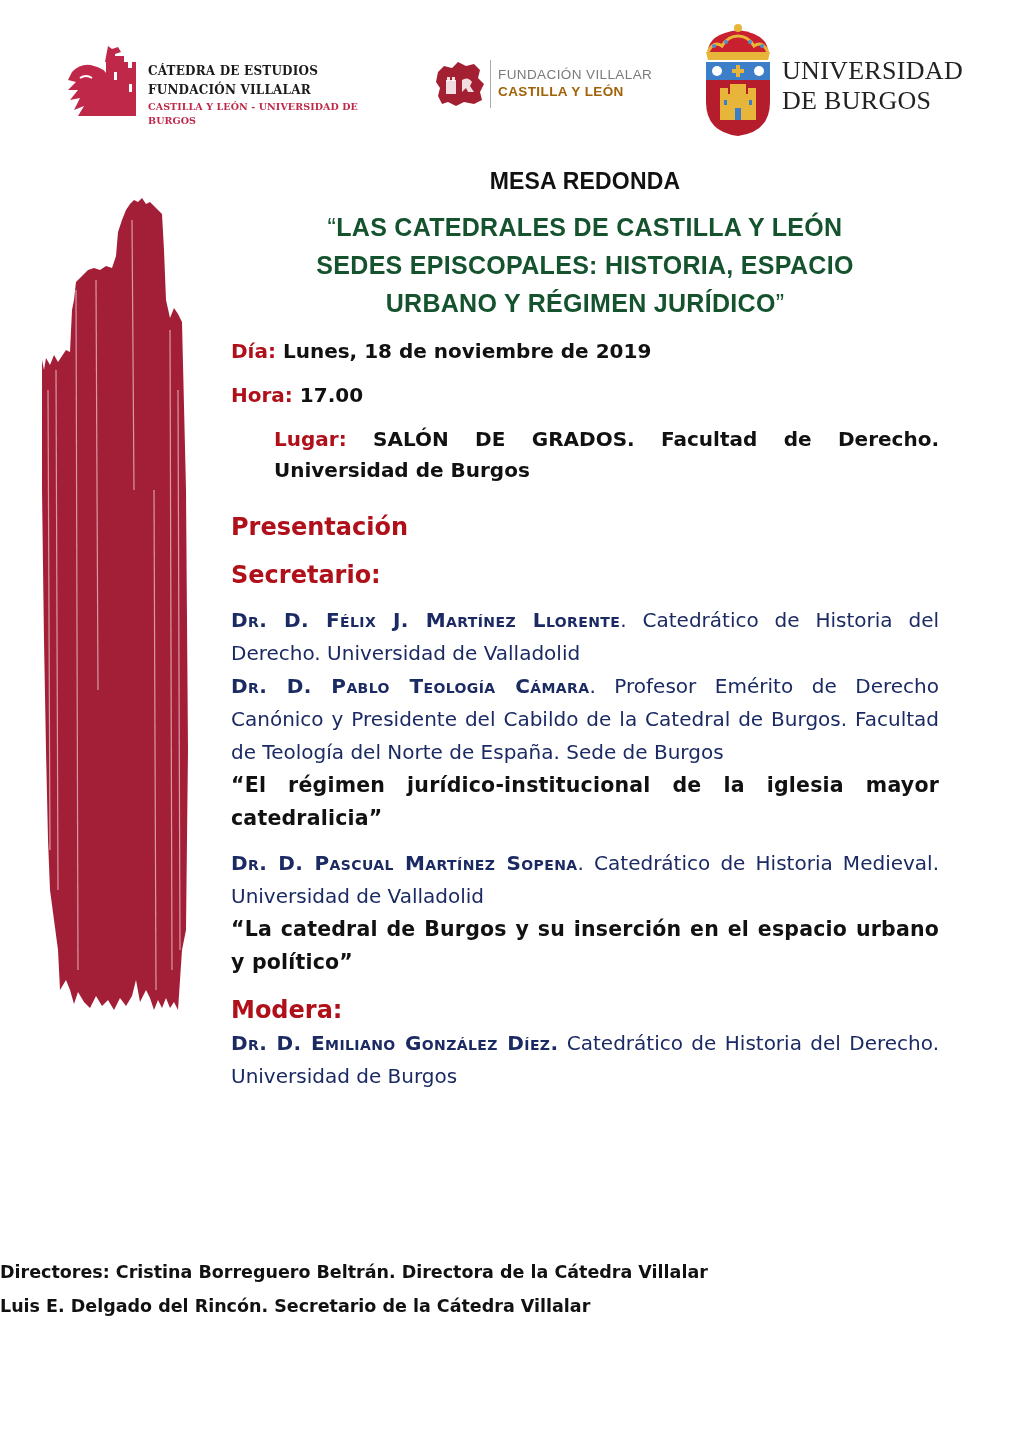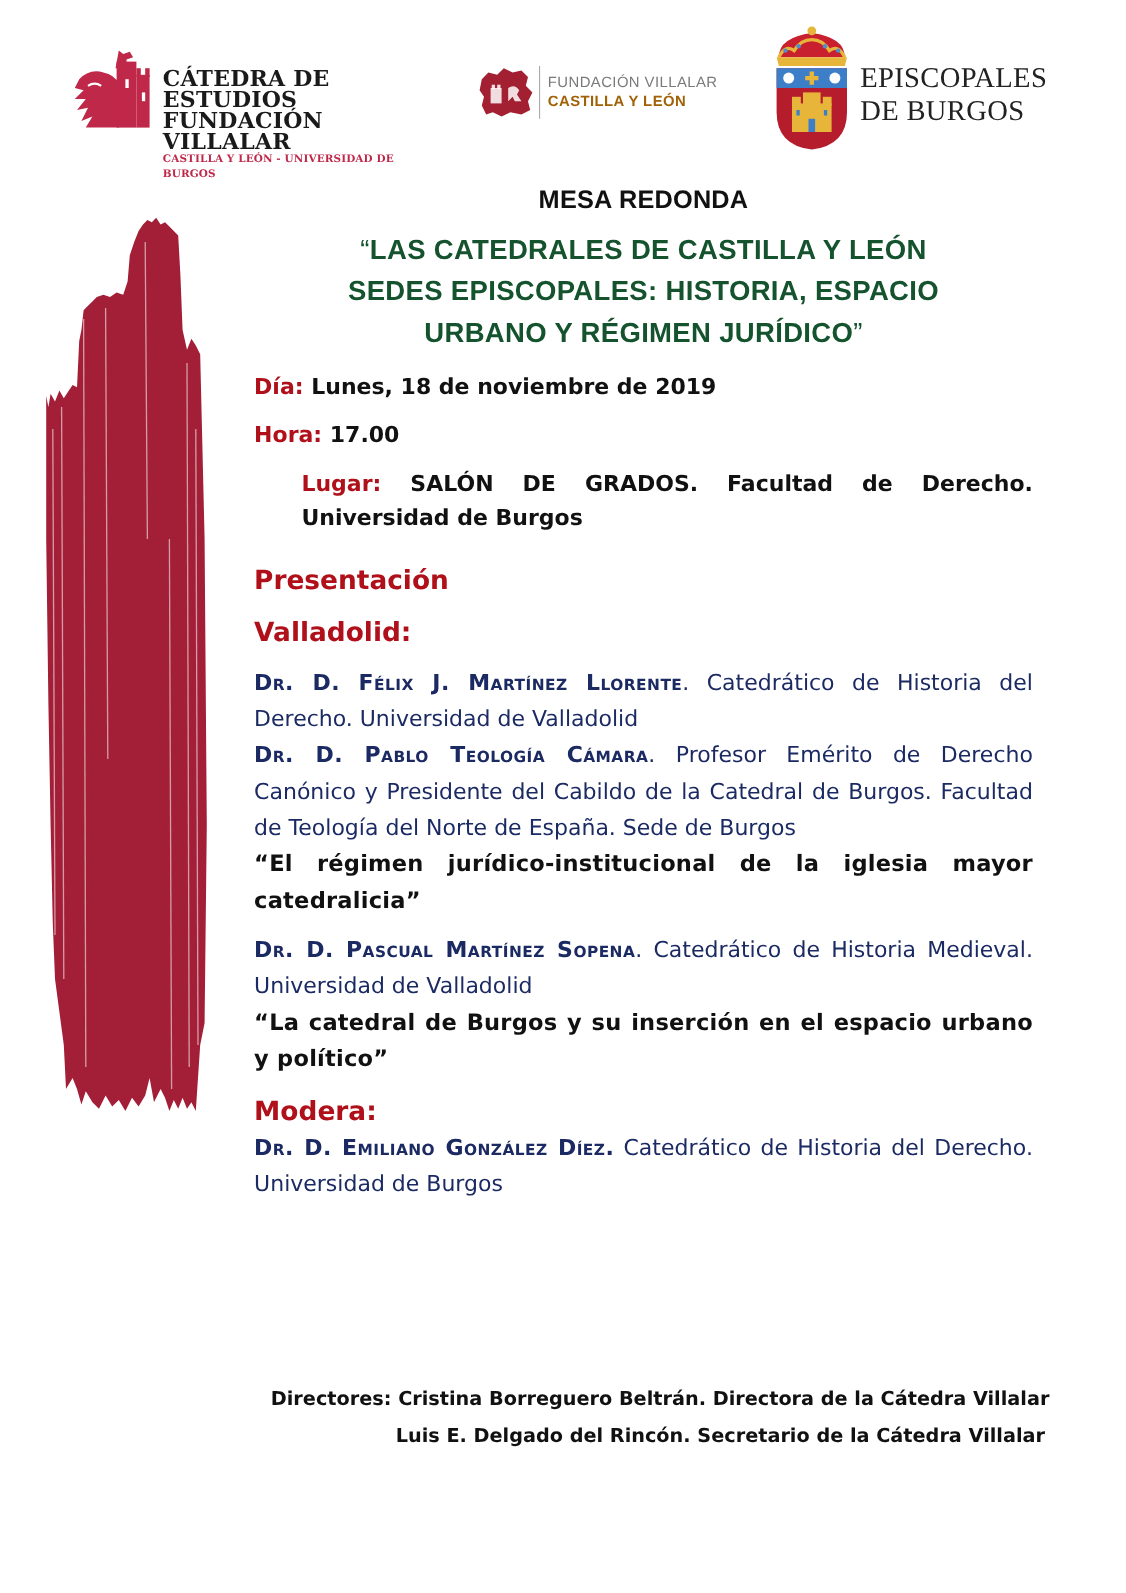--- a/index.html
+++ b/index.html
@@ -3,21 +3,21 @@
 <meta charset="utf-8">
 <style>
   html, body { margin: 0; padding: 0; background: #ffffff; }
   body { width: 1024px; height: 1448px; position: relative; overflow: hidden;
          font-family: "DejaVu Sans", sans-serif; color: #111; }
 
   
   .logo-catedra { position: absolute; left: 68px; top: 42px; width: 340px; height: 80px; }
   .logo-catedra svg { position: absolute; left: 0; top: 0; }
   .catedra-text { position: absolute; left: 80px; top: 20px; font-family: "DejaVu Serif", serif; }
-  .catedra-line1, .catedra-line2 { font-size: 20px; font-weight: bold; color: #1a1a1a; line-height: 19px; letter-spacing: 0.2px; }
+  .catedra-line1, .catedra-line2 { font-size: 12px; font-weight: bold; color: #1a1a1a; line-height: 19px; letter-spacing: 0.2px; }
   .catedra-line3 { font-size: 9.5px; font-weight: bold; color: #c0284a; line-height: 14px; letter-spacing: 0.1px; }
 
   .logo-fundacion { position: absolute; left: 434px; top: 58px; width: 250px; height: 52px; }
   .logo-fundacion svg { position: absolute; left: 0; top: 0; }
   .fund-divider { position: absolute; left: 56px; top: 2px; width: 1px; height: 48px; background: #aaa; }
   .fund-text { position: absolute; left: 64px; top: 8px; }
   .fund-line1 { font-family: "Liberation Sans", sans-serif; font-size: 13.5px; color: #7a7a7a; letter-spacing: 0.4px; line-height: 17px; }
   .fund-line2 { font-family: "Liberation Sans", sans-serif; font-size: 13.5px; color: #a16207; font-weight: bold; letter-spacing: 0.4px; line-height: 17px; }
 
   .logo-ubu { position: absolute; left: 700px; top: 22px; width: 270px; height: 116px; }
@@ -40,21 +40,21 @@
 
   .section-head { font-family: "DejaVu Sans", sans-serif; font-weight: bold; font-size: 24px; color: #b0101a; line-height: 30px; }
   .sh-presentacion { margin-top: 26px; }
   .sh-intervienen { margin-top: 18px; margin-bottom: 14px; }
   .sh-modera { margin-top: 16px; margin-bottom: 2px; }
 
   .speaker { font-family: "DejaVu Sans", sans-serif; font-size: 20px; line-height: 33px; color: #1b2a63; text-align: justify; }
   .speaker .name { font-weight: bold; font-variant: small-caps; letter-spacing: 0.4px; }
   .talk { font-family: "DejaVu Sans", sans-serif; font-weight: bold; font-size: 20.5px; line-height: 33px; color: #111; text-align: justify; margin-bottom: 12px; letter-spacing: 0.2px; }
 
-  .directors { position: absolute; left: 0; width: 938px; font-family: "DejaVu Sans", sans-serif; font-weight: bold; font-size: 17.5px; color: #111; text-align: right; padding-left: 16px; }
+  .directors { position: absolute; left: 0; width: 938px; font-family: "DejaVu Sans", sans-serif; font-weight: bold; font-size: 17.5px; color: #111; text-align: left; }
   .dir1 { top: 1262px; }
   .dir2 { top: 1296px; width: 934px; }
 </style>
 </head>
 <body>
 
 <div class="logo-catedra">
   <svg width="72" height="80" viewBox="0 0 72 80">
     <g fill="#c0284a">
       <path d="M40 4 l4 3 l6 -2 l3 5 l-6 2 l0 8 l-10 0 z"></path>
@@ -110,21 +110,21 @@
 
     <rect x="20" y="72" width="36" height="26" fill="#e7b53a"></rect>
     <rect x="30" y="62" width="16" height="12" fill="#e7b53a"></rect>
     <rect x="20" y="66" width="8" height="8" fill="#e7b53a"></rect>
     <rect x="48" y="66" width="8" height="8" fill="#e7b53a"></rect>
     <rect x="35" y="86" width="6" height="12" fill="#3c7fc8"></rect>
     <rect x="24" y="78" width="3" height="5" fill="#3c7fc8"></rect>
       <rect x="49" y="78" width="3" height="5" fill="#3c7fc8"></rect>
   </svg>
   <div class="ubu-text">
-    <div>EPISCOPALES</div>
+    <div>UNIVERSIDAD</div>
     <div>DE BURGOS</div>
   </div>
 </div>
 
 <svg class="brush" viewBox="0 0 160 980" preserveAspectRatio="none">
   <path fill="#a31f38" d="
     M6 170 L8 180 L10 168 L14 175 L18 165 L22 172 L26 166 L30 160 L34 162 L36 120
     L38 110 L40 92 L44 88 L48 84 L52 80 L58 78 L64 80 L70 76 L76 78 L80 66
     L82 42 L86 30 L90 20 L94 14 L98 10 L102 12 L106 8 L110 14 L114 12 L118 16 L122 20
     L126 24 L128 60 L130 110 L134 128 L138 118 L142 124 L146 132
@@ -160,21 +160,21 @@
   <div class="info-row">
     <span class="label">Hora:</span>
     <span>17.00</span>
   </div>
   <div class="info-row lugar">
     <span class="label">Lugar:</span>
     <span>SALÓN DE GRADOS. Facultad de Derecho. Universidad de Burgos</span>
   </div>
 
   <div class="section-head sh-presentacion">Presentación</div>
-  <div class="section-head sh-intervienen">Valladolid:</div>
+  <div class="section-head sh-intervienen">Secretario:</div>
 
   <div>
     <div class="speaker-block">
       <div class="speaker">
         <span class="name">Dr. D. Félix J. Martínez Llorente</span><span>. Catedrático de Historia del Derecho. Universidad de Valladolid</span>
       </div>
     </div>
     <div class="speaker-block">
       <div class="speaker">
         <span class="name">Dr. D. Pablo Teología Cámara</span><span>. Profesor Emérito de Derecho Canónico y Presidente del Cabildo de la Catedral de Burgos. Facultad de Teología del Norte de España. Sede de Burgos</span>

